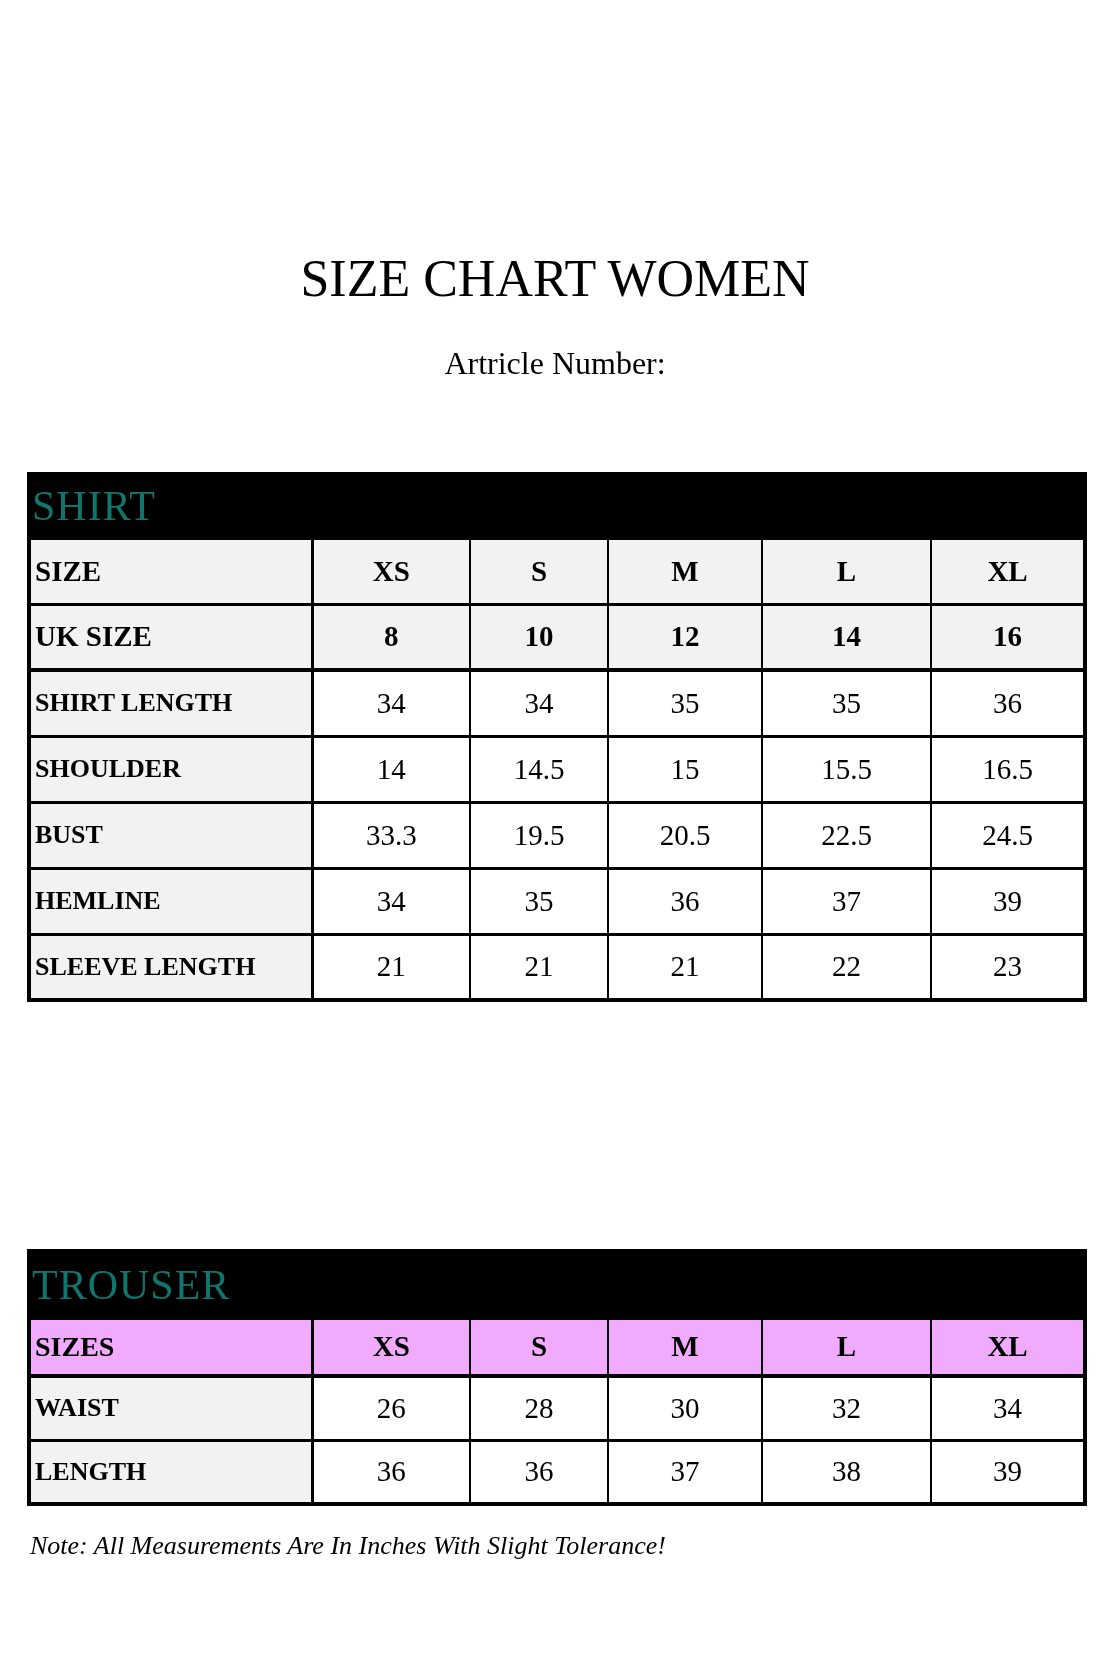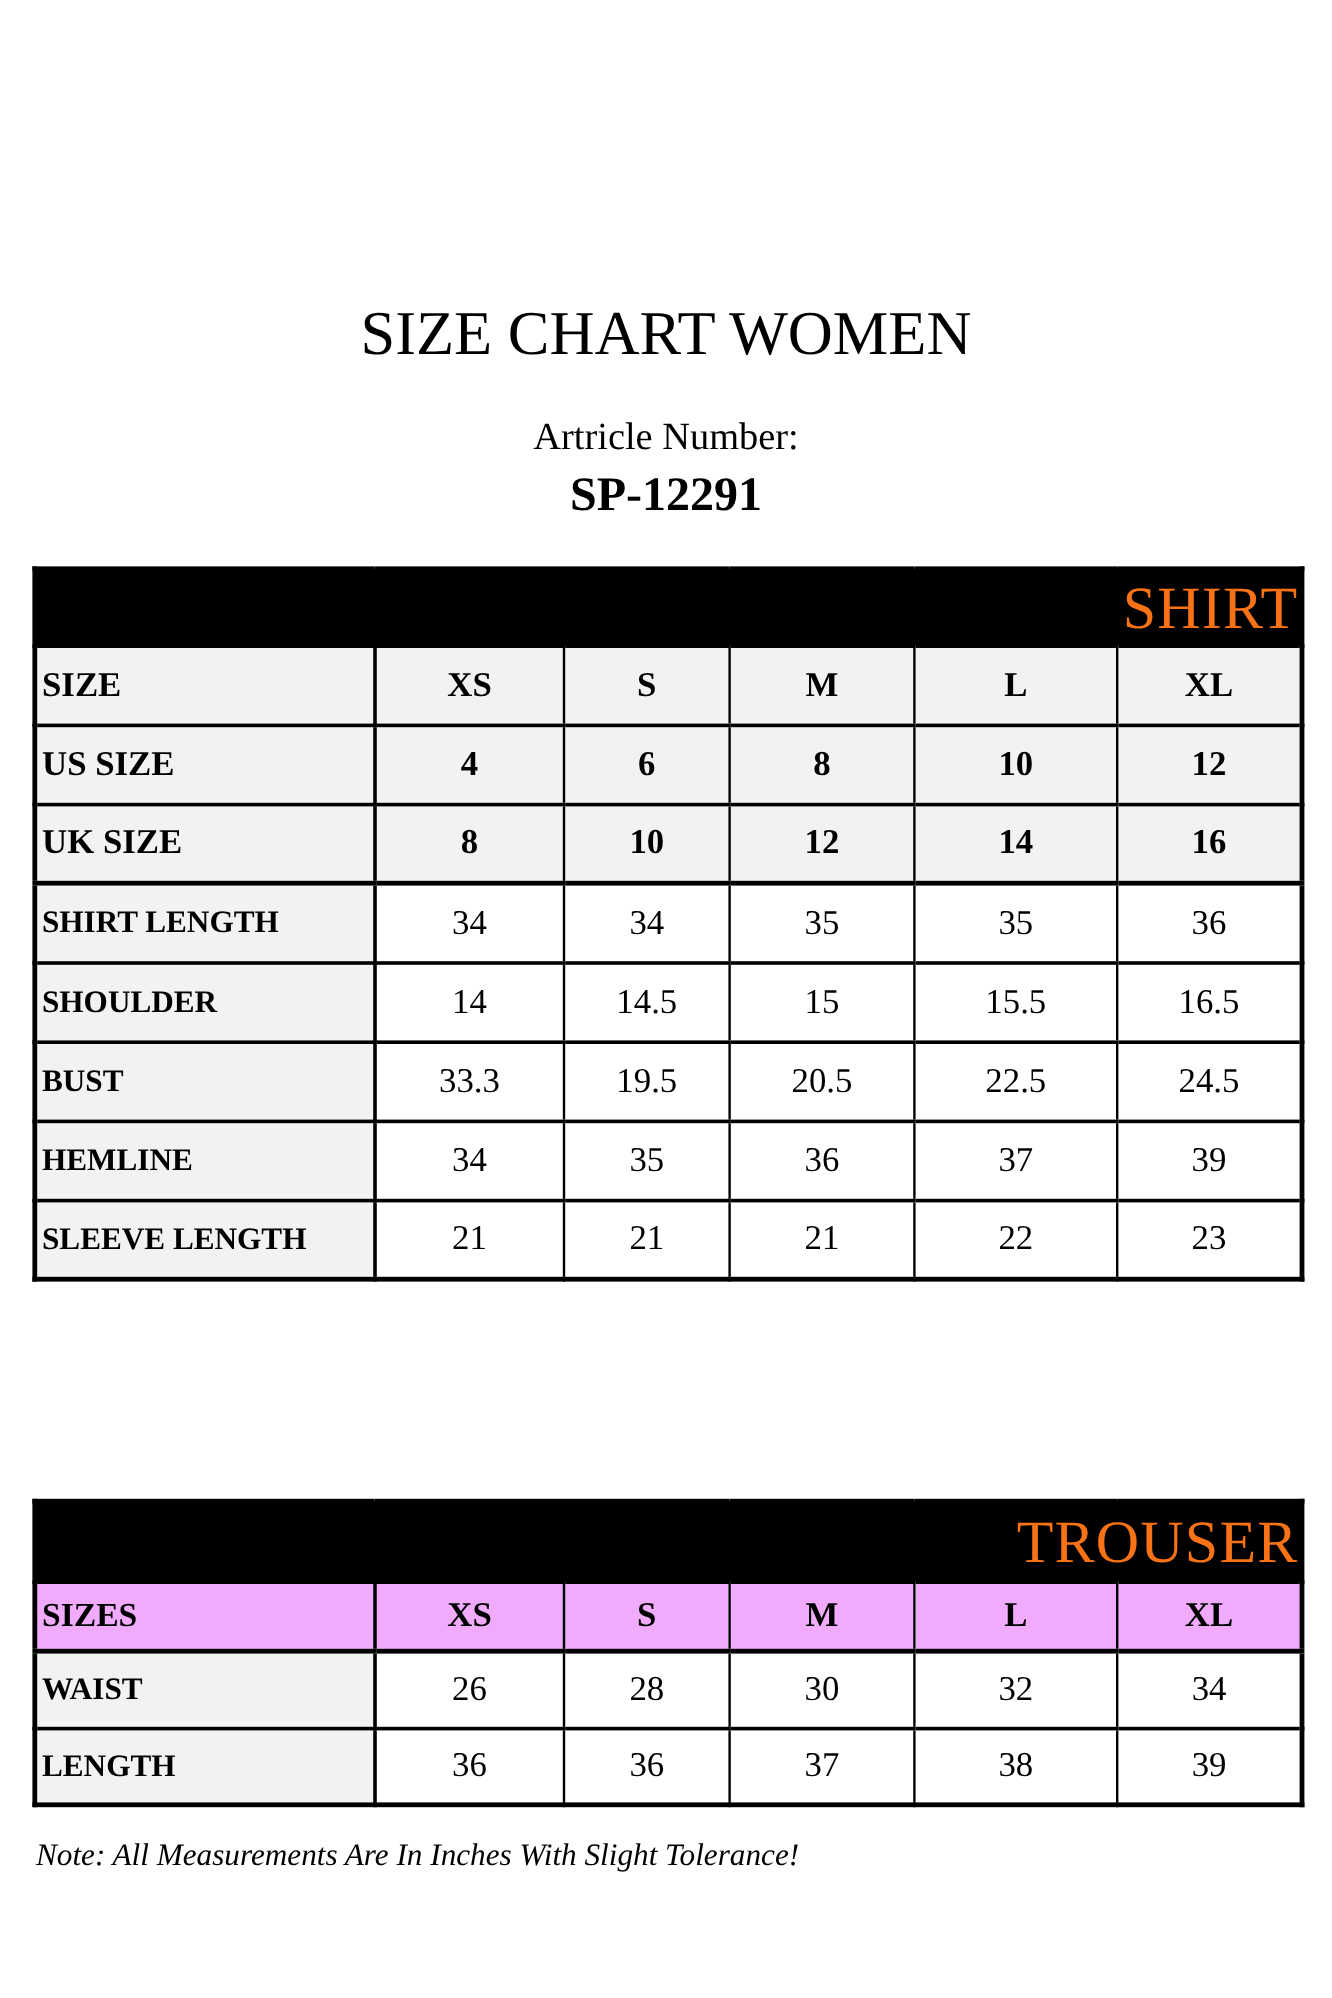--- a/index.html
+++ b/index.html
@@ -39,25 +39,25 @@
   #trouser-wrap { top: 1229px; }
 
   table.size-table {
     border-collapse: collapse;
     table-layout: fixed;
     width: 1056px;
     border: 4px solid #000000;
   }
   th.band {
     background: #000000;
-    color: #f97316;
+    color: #0f766e;
     font-weight: normal;
-    font-size: 50px;
+    font-size: 42px;
     letter-spacing: 1px;
-    text-align: right;
+    text-align: left;
     vertical-align: middle;
   }
   #shirt-wrap tr            { height: 66px; }
   #shirt-wrap tr.band-row   { height: 64px; }
   #trouser-wrap tr.band-row { height: 67px; }
   #trouser-wrap tr.size-row { height: 58px; }
   #trouser-wrap tr.data-row { height: 64px; }
 
   td {
     border: 2px solid #000000;
@@ -91,21 +91,20 @@
     font-style: italic;
   }
 </style>
 </head>
 <body>
 
 <div class="canvas">
 
   <div class="page-title">SIZE CHART WOMEN</div>
   <div class="article-label">Artricle Number:</div>
-  <div class="article-number">SP-12291</div>
 
   <div class="tbl-wrap" id="shirt-wrap">
     <table class="size-table">
       <colgroup>
         <col style="width:283px">
           <col style="width:158px">
           <col style="width:138px">
         <col style="width:154px">
           <col style="width:169px">
           <col style="width:154px">
@@ -115,28 +114,20 @@
           <th class="band" colspan="6">SHIRT</th>
         </tr>
         <tr class="bold-row">
           <td class="lbl">SIZE</td>
           <td class="val">XS</td>
           <td class="val">S</td>
           <td class="val">M</td>
           <td class="val">L</td>
           <td class="val">XL</td>
         </tr>
-        <tr class="bold-row">
-          <td class="lbl">US SIZE</td>
-          <td class="val">4</td>
-          <td class="val">6</td>
-          <td class="val">8</td>
-          <td class="val">10</td>
-          <td class="val">12</td>
-        </tr>
         <tr class="bold-row sep">
           <td class="lbl">UK SIZE</td>
           <td class="val">8</td>
           <td class="val">10</td>
           <td class="val">12</td>
           <td class="val">14</td>
           <td class="val">16</td>
         </tr>
         <tr>
           <td class="lbl">SHIRT LENGTH</td>

